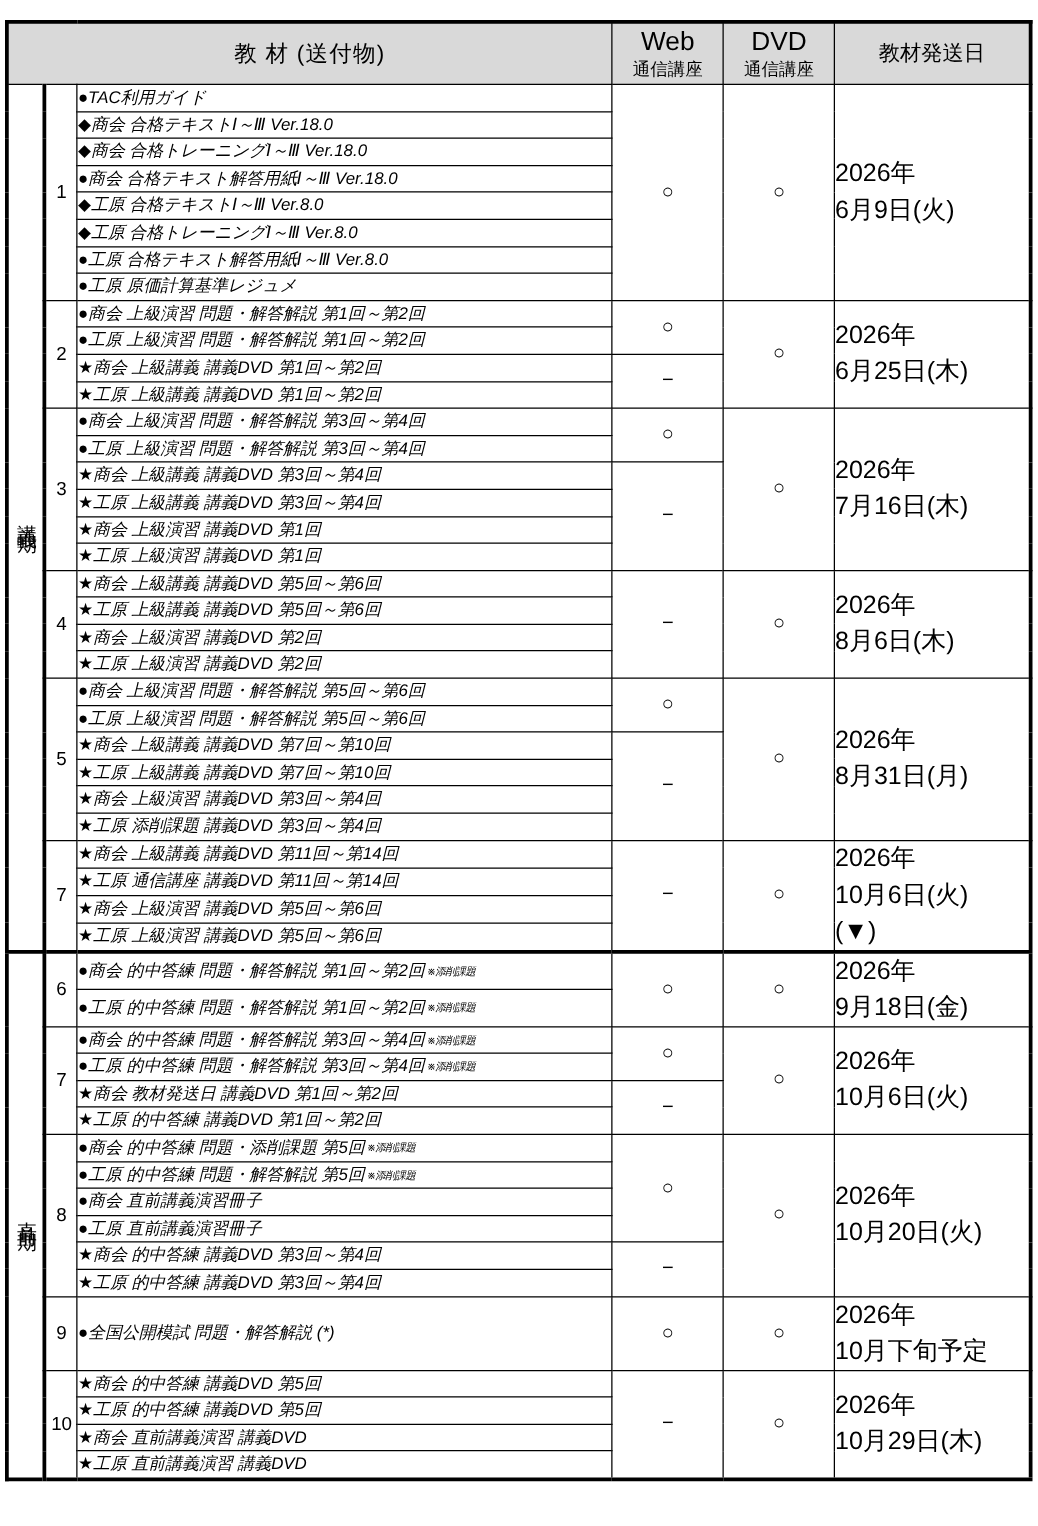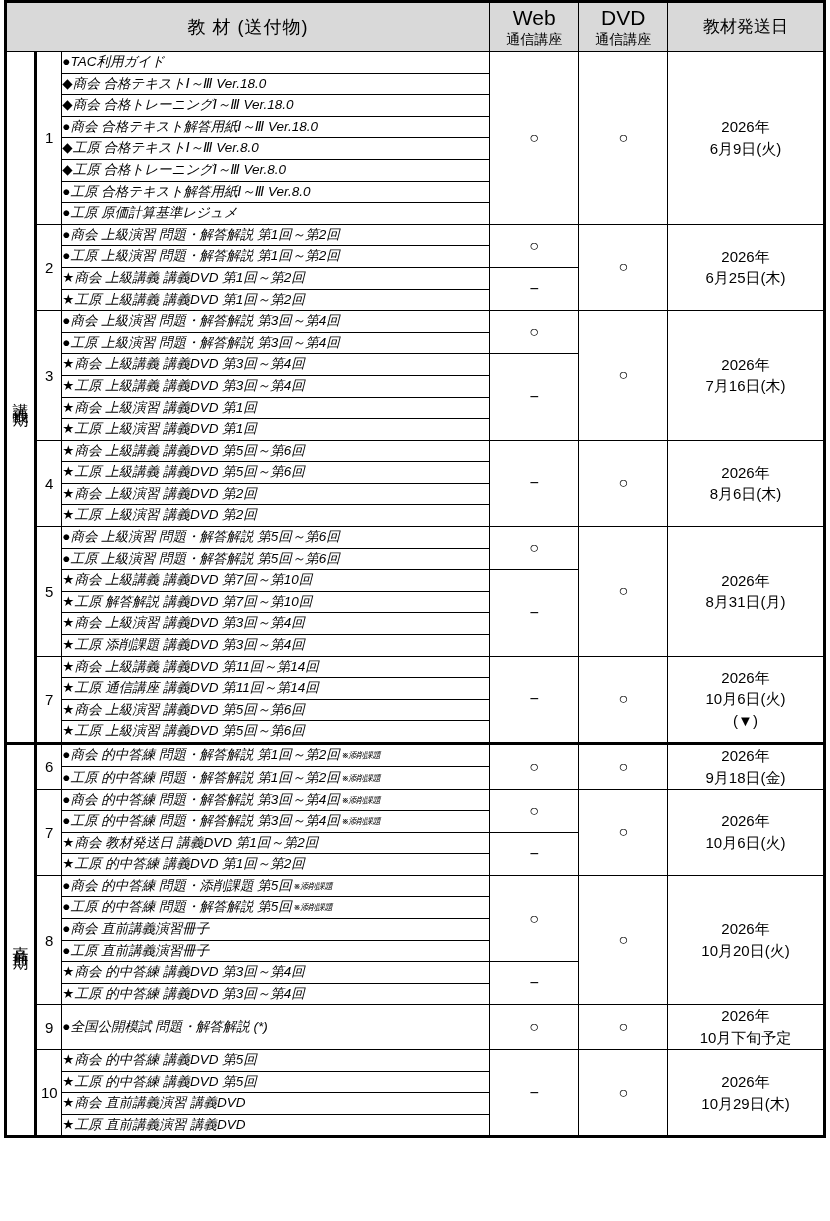--- a/index.html
+++ b/index.html
@@ -10,21 +10,21 @@
   body {
     font-family: "Liberation Sans", "DejaVu Sans", sans-serif;
     color: #000000;
     -webkit-font-smoothing: antialiased;
   }
   #sheet {
     width: 687px;
     height: 1221px;
     position: relative;
     box-sizing: border-box;
-    padding: 0 4px 4px 4px;
+    padding: 16px 4px 4px 4px;
     border-radius: 18px;
   }
   table.schedule {
     border-collapse: collapse;
     width: 822px;
     table-layout: fixed;
     border: 3px solid #000;
   }
   table.schedule td, table.schedule th {
     border: 1px solid #000;
@@ -90,22 +90,22 @@
   td.mat .note {
     font-size: 8.5px;
     vertical-align: 1px;
     letter-spacing: -0.5px;
   }
   td.mark {
     text-align: center;
     font-size: 16px;
   }
   td.date {
-    text-align: center;
-    font-size: 15px;
+    text-align: left;
+    font-size: 20px;
     line-height: 1.45;
   }
   td.date .l2 { display: block; }
   .thickbottom { border-bottom: 3px solid #000 !important; }
   .thickright { border-right: 3px solid #000 !important; }
 </style>
 </head>
 <body>
 
 <div id="sheet">
@@ -241,21 +241,21 @@
           </td>
         </tr>
         <tr>
           <td class="mat"><span>●工原 上級演習 問題・解答解説 第5回～第6回</span></td>
         </tr>
         <tr>
           <td class="mat"><span>★商会 上級講義 講義DVD 第7回～第10回</span></td>
           <td class="mark" rowspan="4">−</td>
         </tr>
         <tr>
-          <td class="mat"><span>★工原 解答解説 講義DVD 第7回～第10回</span></td>
+          <td class="mat"><span>★工原 上級講義 講義DVD 第7回～第10回</span></td>
         </tr>
         <tr>
           <td class="mat"><span>★商会 上級演習 講義DVD 第3回～第4回</span></td>
         </tr>
         <tr>
           <td class="mat"><span>★工原 添削課題 講義DVD 第3回～第4回</span></td>
         </tr>
         <tr>
           <td class="no thickbottom" rowspan="4">7</td>
           <td class="mat"><span>★商会 上級講義 講義DVD 第11回～第14回</span></td>

